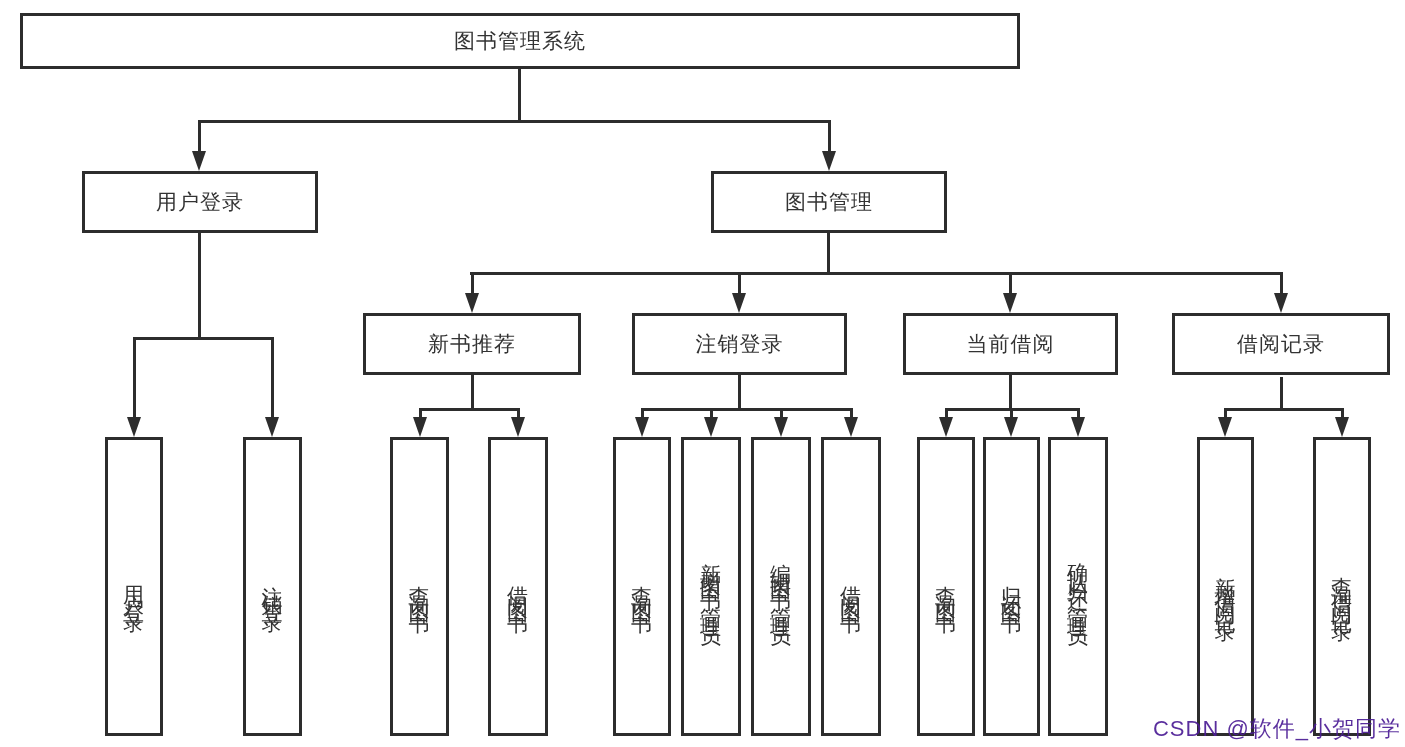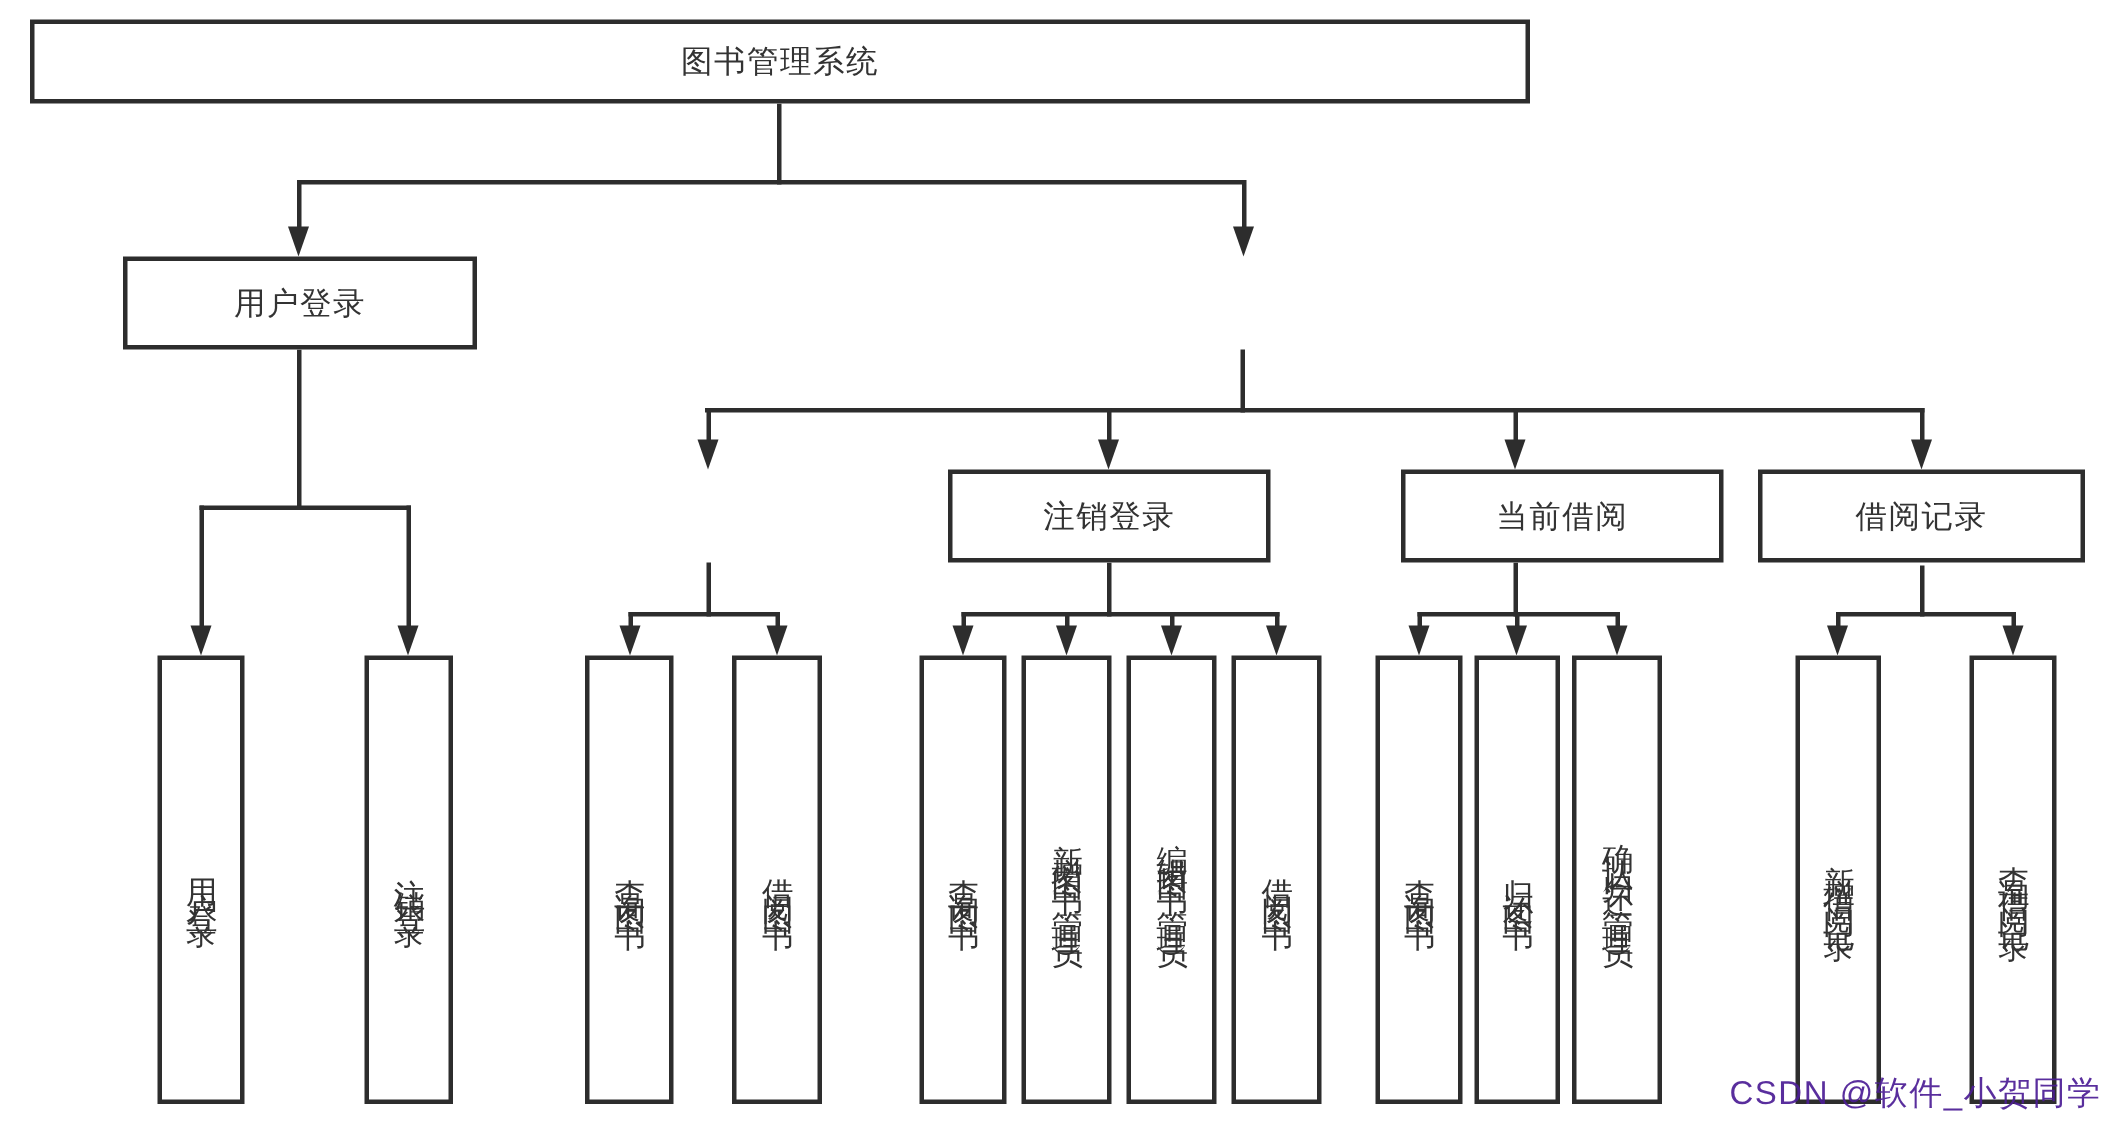--- a/index.html
+++ b/index.html
@@ -127,25 +127,31 @@
   <div class="vl" style="left:1341px; top:408px; height:13px;"></div>
   <div class="ah" style="left:1335px; top:417px;"></div>
 
   <div class="box" style="left:20px; top:13px; width:1000px; height:56px;text-align:right;">
     <span>图书管理系统</span>
   </div>
 
   <div class="box" style="left:82px; top:171px; width:236px; height:62px;">
     <span>用户登录</span>
   </div>
-
+  <div class="box" style="left:711px; top:171px; width:236px; height:62px;">
+    <span>图书管理</span>
+  </div>
+
+  <div class="box" style="left:363px; top:313px; width:218px; height:62px;">
+    <span>新书推荐</span>
+  </div>
   <div class="box" style="left:632px; top:313px; width:215px; height:62px;">
     <span>注销登录</span>
   </div>
-  <div class="box" style="left:903px; top:313px; width:215px; height:62px;margin-left:31px;">
+  <div class="box" style="left:903px; top:313px; width:215px; height:62px;">
     <span>当前借阅</span>
   </div>
   <div class="box" style="left:1172px; top:313px; width:218px; height:62px;">
     <span>借阅记录</span>
   </div>
 
   <div class="box leaf" style="left:105px; width:58px;">
     <span class="vtext">用户登录</span>
   </div>
   <div class="box leaf" style="left:243px; width:59px;">

